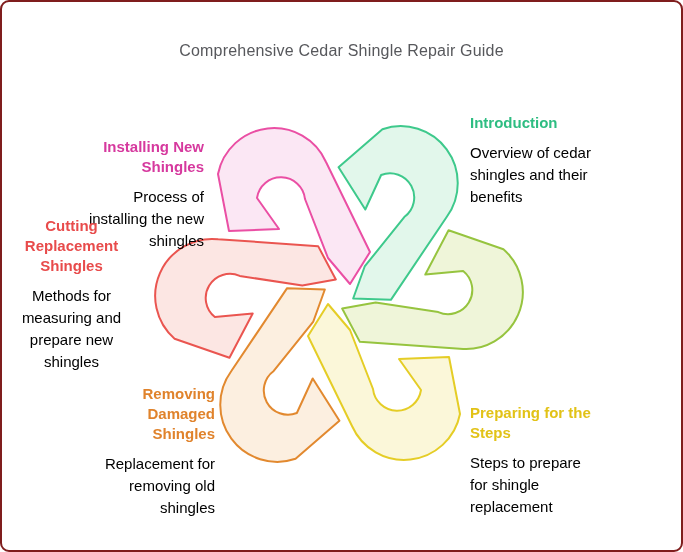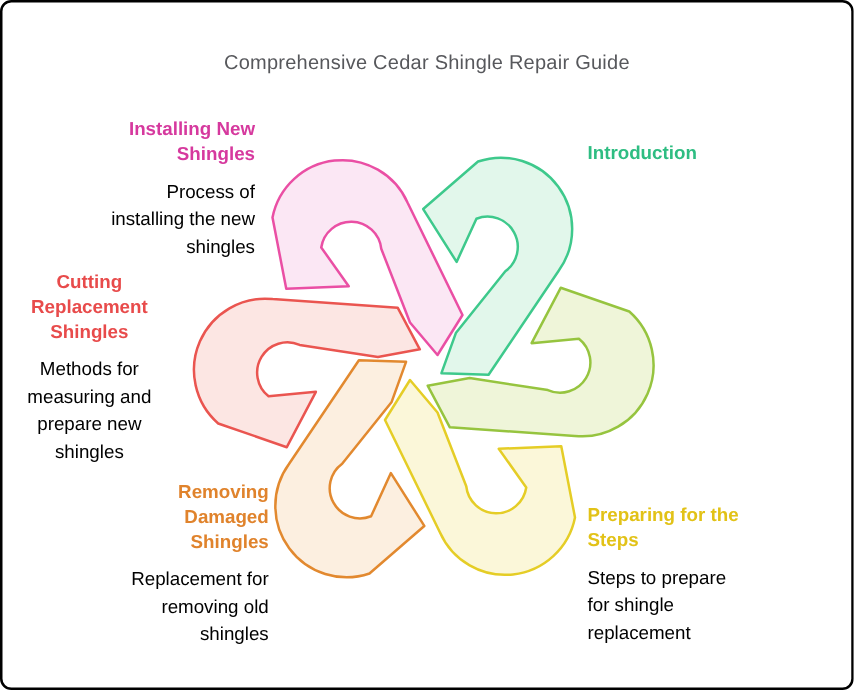--- a/index.html
+++ b/index.html
@@ -1,21 +1,21 @@
 <!DOCTYPE html>
 <html><head>
 <meta charset="utf-8">
 <style>
   html,body{margin:0;padding:0;background:#ffffff;}
   .canvas{
     position:relative;
     width:683px;height:552px;
     box-sizing:border-box;
     background:#ffffff;
-    border:2px solid #000000;
+    border:2px solid #7f1d1d;
     border-radius:9px;
     overflow:hidden;
     font-family:"Liberation Sans", sans-serif;
   }
   .title{
     position:absolute;
     top:40px;left:0;right:0;
     text-align:center;
     font-size:16px;
     letter-spacing:0.2px;
@@ -57,29 +57,32 @@
       <path d="M 227 229 L 216 172 A 57 57 0 0 1 324 160 L 368 250 L 348 282 L 326 256 L 303 197 A 24.2 24.2 0 0 0 255 196 L 277 227 Z" fill="#fbe7f4" stroke="#ea4fa4"></path>
       <path transform="rotate(60 337 292)" d="M 227 229 L 216 172 A 57 57 0 0 1 324 160 L 368 250 L 348 282 L 326 256 L 303 197 A 24.2 24.2 0 0 0 255 196 L 277 227 Z" fill="#e2f7eb" stroke="#3ec98c"></path>
       <path transform="rotate(120 337 292)" d="M 227 229 L 216 172 A 57 57 0 0 1 324 160 L 368 250 L 348 282 L 326 256 L 303 197 A 24.2 24.2 0 0 0 255 196 L 277 227 Z" fill="#eff5d9" stroke="#96c43f"></path>
       <path transform="rotate(180 337 292)" d="M 227 229 L 216 172 A 57 57 0 0 1 324 160 L 368 250 L 348 282 L 326 256 L 303 197 A 24.2 24.2 0 0 0 255 196 L 277 227 Z" fill="#fbf7d9" stroke="#e5cd26"></path>
       <path transform="rotate(240 337 292)" d="M 227 229 L 216 172 A 57 57 0 0 1 324 160 L 368 250 L 348 282 L 326 256 L 303 197 A 24.2 24.2 0 0 0 255 196 L 277 227 Z" fill="#fcefe0" stroke="#e2892f"></path>
       <path transform="rotate(300 337 292)" d="M 227 229 L 216 172 A 57 57 0 0 1 324 160 L 368 250 L 348 282 L 326 256 L 303 197 A 24.2 24.2 0 0 0 255 196 L 277 227 Z" fill="#fce6e3" stroke="#ea5550"></path>
     </g>
   </svg>
 
   <section class="label alignr s-installing">
-    <p class="heading" style="color: rgb(214, 57, 158);">Installing New
+    <p class="heading" style="color: rgb(214, 57, 158); margin-top: 43px;">Installing New
 Shingles</p>
     <p class="bodytext">Process of
 installing the new
 shingles</p>
   </section>
 
   <section class="label s-introduction">
     <p class="heading" style="color: rgb(46, 189, 130);">Introduction</p>
+    <p class="bodytext">Overview of cedar
+shingles and their
+benefits</p>
   </section>
 
 
   <section class="label s-preparing">
     <p class="heading" style="color: rgb(226, 194, 23);">Preparing for the
 Steps</p>
     <p class="bodytext">Steps to prepare
 for shingle
 replacement</p>
   </section>

